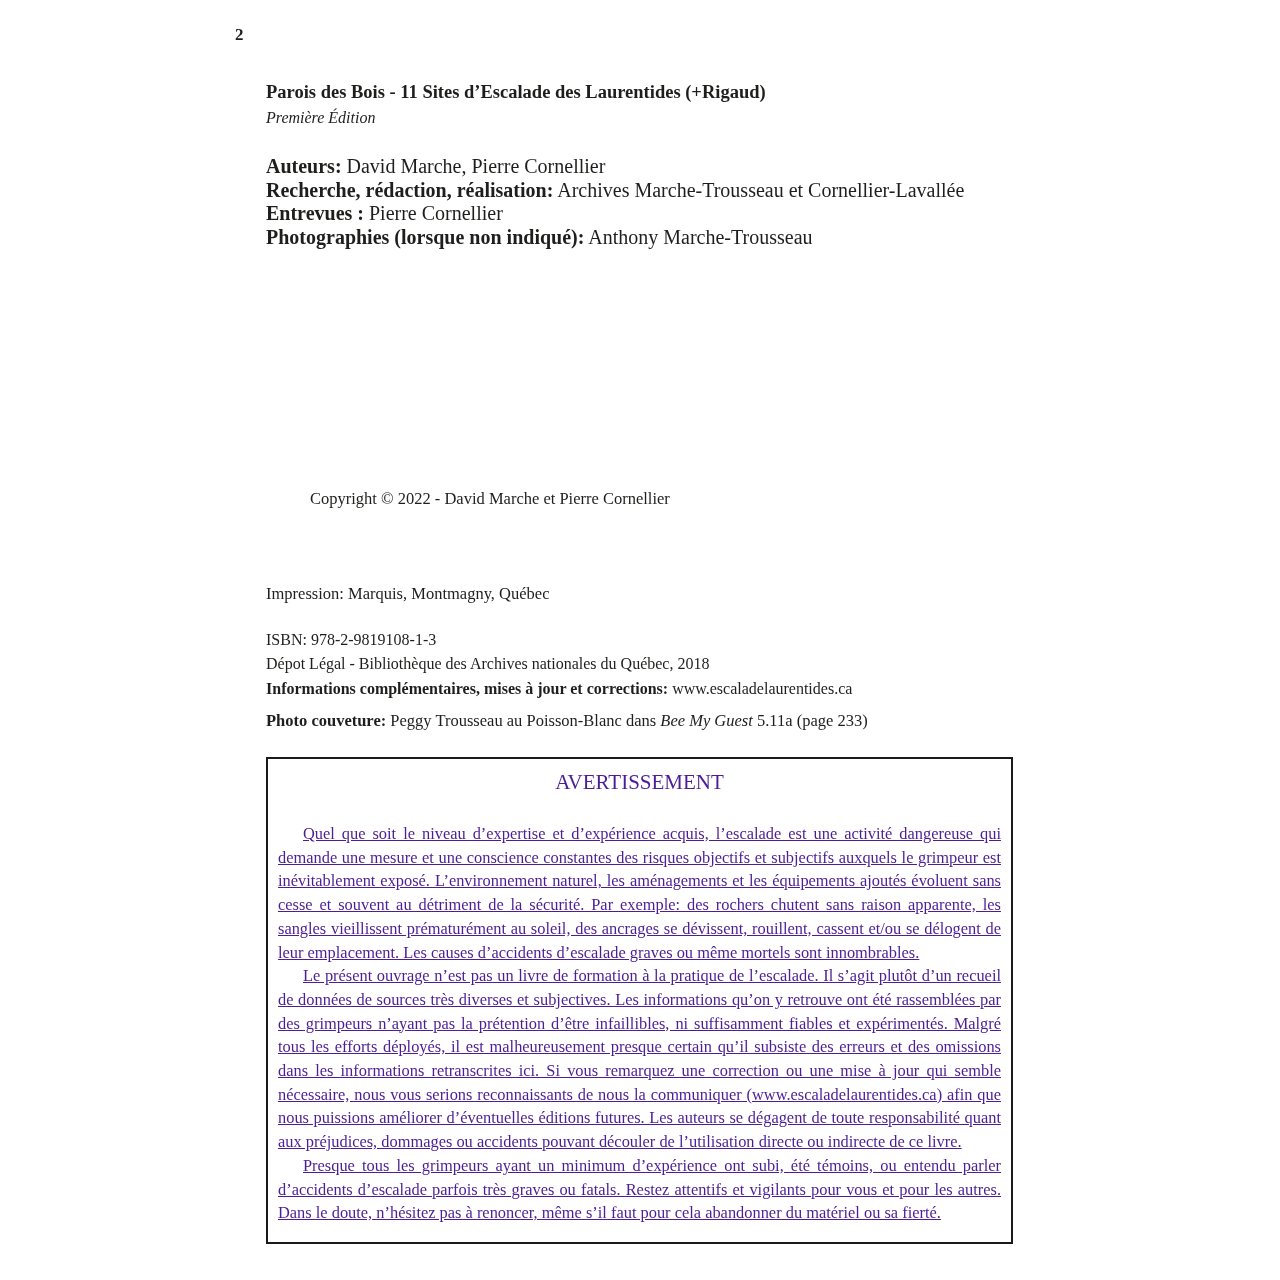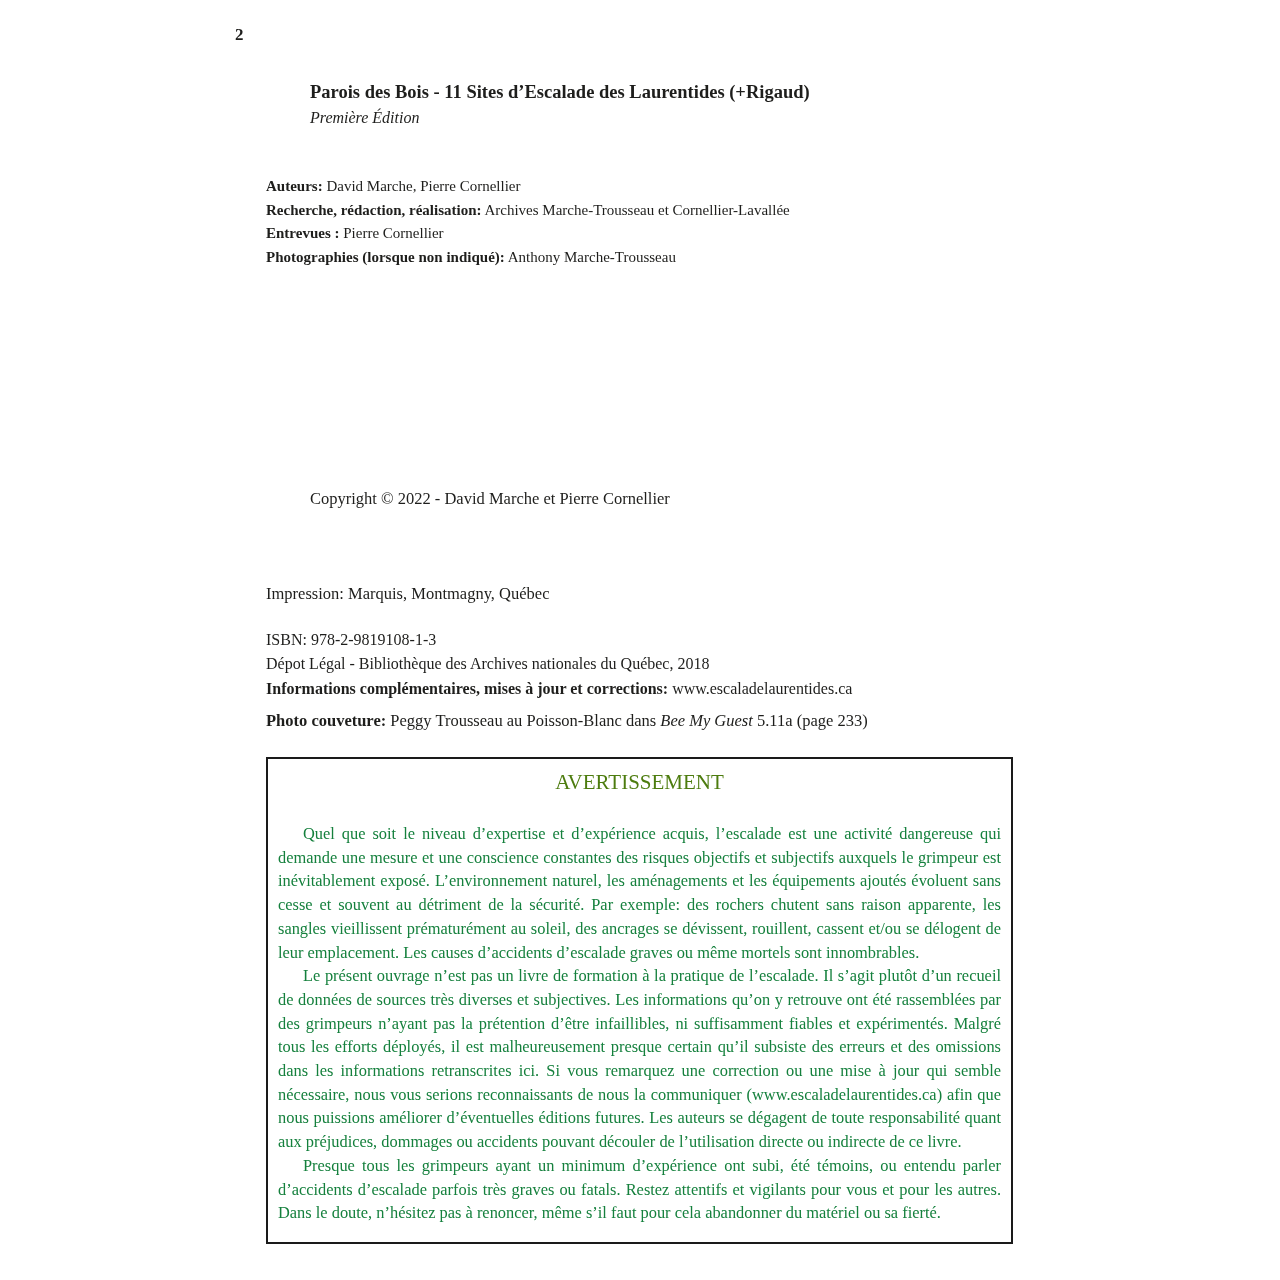--- a/index.html
+++ b/index.html
@@ -13,25 +13,25 @@
   }
   .page { position: relative; width: 1280px; height: 1280px; background: #ffffff; }
 
   .page-number {
     position: absolute; left: 235px; top: 25px;
     font-size: 17px; font-weight: bold;
   }
 
   .content { position: absolute; left: 266px; top: 0; width: 750px; }
 
-  .title-block { position: absolute; top: 80px; left: 0; width: 750px; margin-left: 44px; }
+  .title-block { position: absolute; top: 80px; left: 0; width: 750px; }
   .book-title { font-size: 18.5px; font-weight: bold; line-height: 24px; }
   .edition { font-size: 16px; font-style: italic; line-height: 22px; margin-top: 3px; }
 
-  .credits { position: absolute; top: 155px; left: 0; width: 750px; font-size: 15px; margin-top: 20px; }
+  .credits { position: absolute; top: 155px; left: 0; width: 750px; font-size: 20px; }
   .credit-line { line-height: 23.7px; }
   .credit-line b { font-weight: bold; }
 
   .copyright { position: absolute; top: 487px; left: 0; width: 750px; font-size: 16.5px; }
   .copyright p { line-height: 24.4px; margin-left: 44px; }
 
   .impression { position: absolute; top: 582px; left: 0; width: 750px; font-size: 16.5px; line-height: 24.4px; }
 
   .publication { position: absolute; top: 628px; left: 0; width: 750px; font-size: 16px; }
   .publication p { line-height: 24.4px; }
@@ -52,21 +52,22 @@
     font-size: 21px;
     line-height: 26px;
     margin-top: 2px;
     margin-bottom: 27px;
   }
   .warning-box p {
     font-size: 16.4px;
     line-height: 23.7px;
     text-align: justify;
     text-indent: 25px;
-    color: #15803d;
+    color: #4c1d95;
+    text-decoration: underline;
   }
 </style>
 </head>
 <body>
 
 <div class="page">
 
   <div class="page-number">2</div>
 
   <div class="content">
@@ -111,20 +112,20 @@
     </div>
 
     <p class="cover-photo">
       <b>Photo couveture:</b>
       <span>Peggy Trousseau au Poisson-Blanc dans</span>
       <i>Bee My Guest</i>
       <span>5.11a (page 233)</span>
     </p>
 
     <div class="warning-box">
-      <div class="warning-title" style="color: #4d7c0f;">AVERTISSEMENT</div>
+      <div class="warning-title" style="color: #4c1d95;">AVERTISSEMENT</div>
       <p>Quel que soit le niveau d’expertise et d’expérience acquis, l’escalade est une activité dangereuse qui demande une mesure et une conscience constantes des risques objectifs et subjectifs auxquels le grimpeur est inévitablement exposé. L’environnement naturel, les aménagements et les équipements ajoutés évoluent sans cesse et souvent au détriment de la sécurité. Par exemple: des rochers chutent sans raison apparente, les sangles vieillissent prématurément au soleil, des ancrages se dévissent, rouillent, cassent et/ou se délogent de leur emplacement. Les causes d’accidents d’escalade graves ou même mortels sont innombrables.</p>
       <p>Le présent ouvrage n’est pas un livre de formation à la pratique de l’escalade. Il s’agit plutôt d’un recueil de données de sources très diverses et subjectives. Les informations qu’on y retrouve ont été rassemblées par des grimpeurs n’ayant pas la prétention d’être infaillibles, ni suffisamment fiables et expérimentés. Malgré tous les efforts déployés, il est malheureusement presque certain qu’il subsiste des erreurs et des omissions dans les informations retranscrites ici. Si vous remarquez une correction ou une mise à jour qui semble nécessaire, nous vous serions reconnaissants de nous la communiquer (www.escaladelaurentides.ca) afin que nous puissions améliorer d’éventuelles éditions futures. Les auteurs se dégagent de toute responsabilité quant aux préjudices, dommages ou accidents pouvant découler de l’utilisation directe ou indirecte de ce livre.</p>
       <p>Presque tous les grimpeurs ayant un minimum d’expérience ont subi, été témoins, ou entendu parler d’accidents d’escalade parfois très graves ou fatals. Restez attentifs et vigilants pour vous et pour les autres. Dans le doute, n’hésitez pas à renoncer, même s’il faut pour cela abandonner du matériel ou sa fierté.</p>
     </div>
 
   </div>
 </div>
 
 </body></html>

